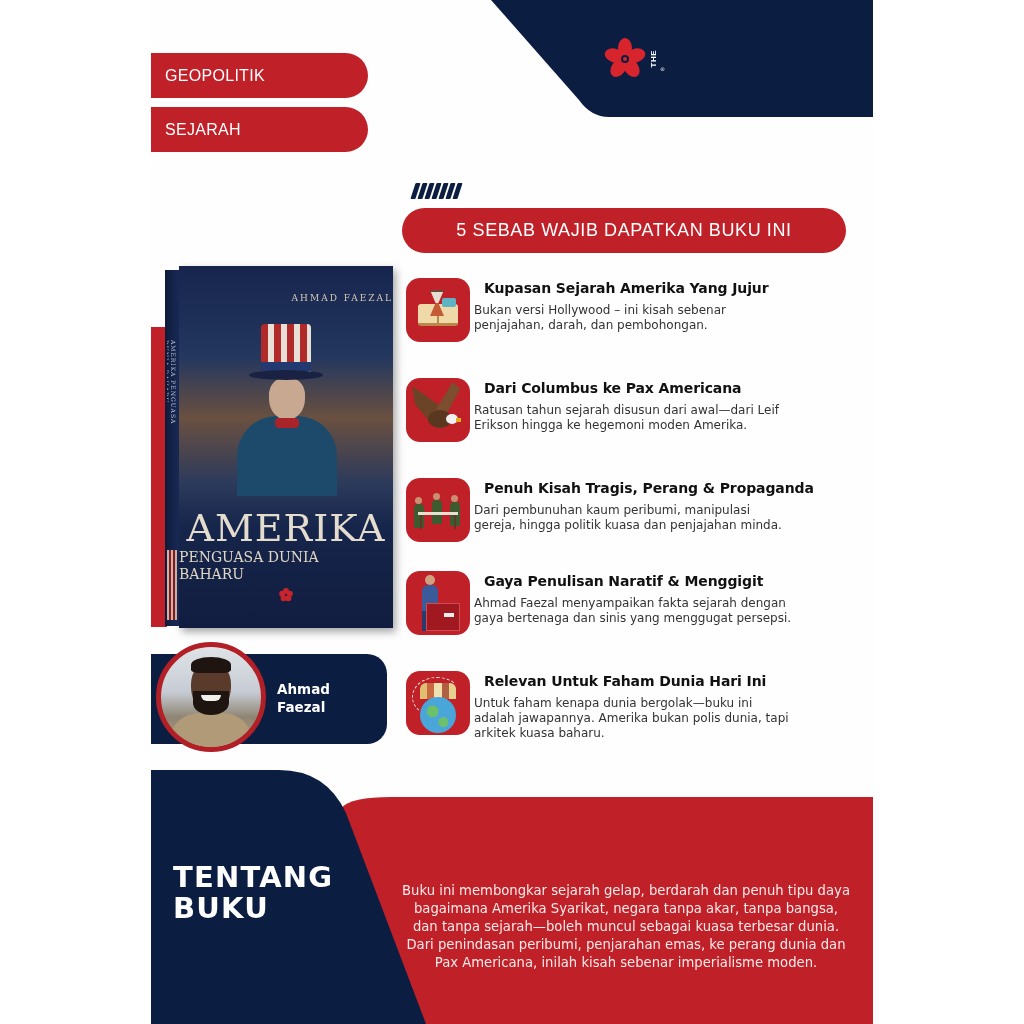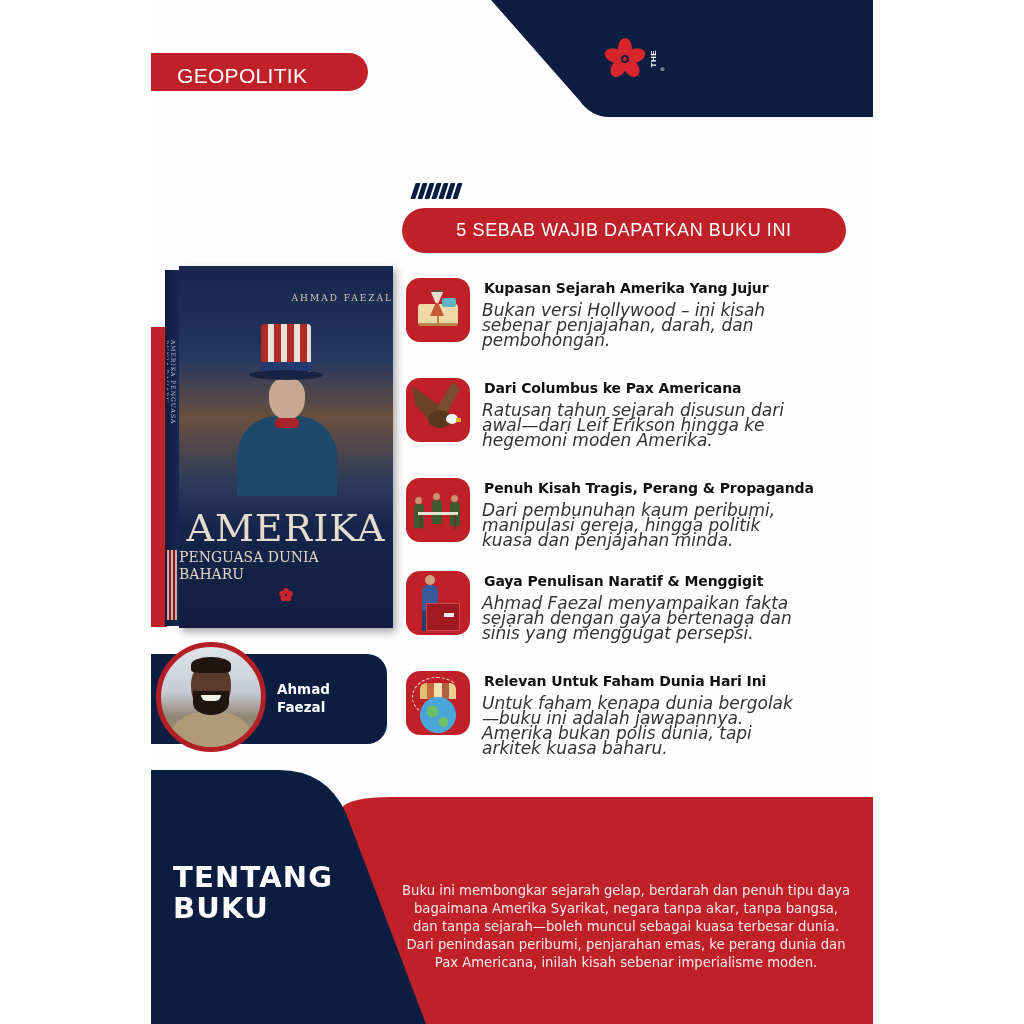--- a/index.html
+++ b/index.html
@@ -7,21 +7,21 @@
   body { position: relative; font-family: "DejaVu Sans", sans-serif; }
 
   .poster { position: absolute; left: 151px; top: 0; width: 722px; height: 1024px; background: #fefefe; overflow: hidden; }
   .brand { position: absolute; left: 453px; top: 38px; display: flex; align-items: center; height: 42px; }
   .brand .flower { width: 42px; height: 42px; }
   .brand .the { color: #fff; font-family: "Liberation Sans", sans-serif; font-weight: 700; font-size: 8px; writing-mode: vertical-rl; transform: rotate(180deg); margin: 0 2px 0 4px; letter-spacing: 0.5px; line-height: 8px; }
   .brand .name { color: #fff; font-family: "Liberation Sans", sans-serif; font-weight: 700; font-size: 30px; letter-spacing: 0px; line-height: 30px; }
   .brand .reg { color:#fff; font-size: 5px; align-self: flex-end; margin-bottom: 8px; }
 
   
-  .tag { position: absolute; left: 0; width: 217px; height: 38px; background: #c02028; border-radius: 0 24px 24px 0; color: #fff; font-family: "Liberation Sans", sans-serif; font-size: 21px; padding-left: 26px; line-height: 45px; letter-spacing: 0.3px; }
+  .tag { position: absolute; left: 0; width: 217px; height: 45px; background: #c02028; border-radius: 0 24px 24px 0; color: #fff; font-family: "Liberation Sans", sans-serif; font-size: 16px; padding-left: 14px; line-height: 45px; letter-spacing: 0.3px; }
   .tag1 { top: 53px; }
   .tag2 { top: 107px; }
 
   
   .stripes { position: absolute; left: 262px; top: 183px; width: 62px; height: 16px; display: flex; gap: 2px; }
   .stripes span { display: block; width: 5px; height: 16px; background: #0b1e42; transform: skewX(-18deg); border-radius: 1px; }
 
   
   .reasons-pill { position: absolute; left: 251px; top: 208px; width: 444px; height: 45px; background: #c02028; border-radius: 23px; color: #fff; font-family: "Liberation Sans", sans-serif; font-size: 18px; text-align: center; line-height: 45px; letter-spacing: 0.6px; }
 
@@ -50,21 +50,21 @@
   .author-photo .hair { position:absolute; left: 30px; top: 10px; width: 40px; height: 16px; background:#1e1410; border-radius: 50% 50% 20% 20%; }
   .author-photo .beard { position:absolute; left: 32px; top: 44px; width: 36px; height: 24px; background:#1f1510; border-radius: 0 0 50% 50%; }
   .author-photo .smile { position:absolute; left: 40px; top: 48px; width: 20px; height: 6px; background:#f2f0ea; border-radius: 0 0 8px 8px; }
   .author-photo .body { position:absolute; left: 8px; top: 66px; width: 84px; height: 40px; background:#b09a78; border-radius: 30px 30px 0 0; }
   .author-name { position: absolute; left: 126px; top: 680px; color: #fff; font-family: "DejaVu Sans", sans-serif; font-weight: 700; font-size: 13.5px; line-height: 18px; }
 
   
   .reason { position: absolute; left: 255px; width: 440px; }
   .reason .icon-box { position: absolute; left: 0; top: 0; width: 64px; height: 64px; background: #c02028; border-radius: 14px; overflow: hidden; }
   .reason .r-title { position: absolute; left: 78px; top: 2px; font-family: "DejaVu Sans", sans-serif; font-weight: 700; font-size: 14px; color: #111; white-space: nowrap; letter-spacing: -0.1px; }
-  .reason .r-desc { position: absolute; left: 76px; top: 25px; width: 320px; font-family: "DejaVu Sans", sans-serif; font-size: 17px; line-height: 15px; color: #333; font-style: italic; }
+  .reason .r-desc { position: absolute; left: 68px; top: 25px; width: 320px; font-family: "DejaVu Sans", sans-serif; font-size: 12px; line-height: 15px; color: #333; }
   .r1 { top: 278px; } .r2 { top: 378px; } .r3 { top: 478px; } .r4 { top: 571px; } .r5 { top: 671px; }
 
   
   .ic-book .pages { position:absolute; left: 12px; top: 26px; width: 40px; height: 22px; background:#f0d9a8; border-radius: 3px; border-bottom: 3px solid #b98848; }
   .ic-book .spine-line { position:absolute; left: 31px; top: 26px; width: 2px; height: 22px; background:#b98848; }
   .ic-book .glass { position:absolute; left: 24px; top: 12px; width: 14px; height: 26px; background: linear-gradient(180deg, #e8ded0 0 45%, #c55a36 45% 100%); clip-path: polygon(0 0,100% 0,60% 50%,100% 100%,0 100%,40% 50%); border-top: 2px solid #6a4a38; }
   .ic-book .screen { position:absolute; left: 36px; top: 20px; width: 14px; height: 9px; background:#5fb4c4; border-radius: 2px; }
 
   .ic-eagle .wing1 { position:absolute; left: 6px; top: 8px; width: 30px; height: 36px; background:#6b4428; clip-path: polygon(0 0, 100% 60%, 60% 100%, 10% 50%); }
   .ic-eagle .wing2 { position:absolute; left: 30px; top: 4px; width: 24px; height: 34px; background:#7a4e2e; clip-path: polygon(70% 0, 100% 20%, 40% 100%, 0 80%); }
@@ -108,20 +108,21 @@
         <ellipse cx="0" cy="-11" rx="7" ry="10" transform="rotate(288)"></ellipse>
         <circle r="4" fill="#0b1e42"></circle>
         <circle r="2" fill="#d8242c"></circle>
       </g>
     </svg>
     <span class="the">THE</span>
     <span class="reg">®</span>
   </div>
 
   <div class="tag tag1">GEOPOLITIK</div>
+  <div class="tag tag2">SEJARAH</div>
 
   <div class="stripes">
     <span></span>
       <span></span>
       <span></span>
       <span></span>
       <span></span>
       <span></span>
       <span></span>
   </div>

